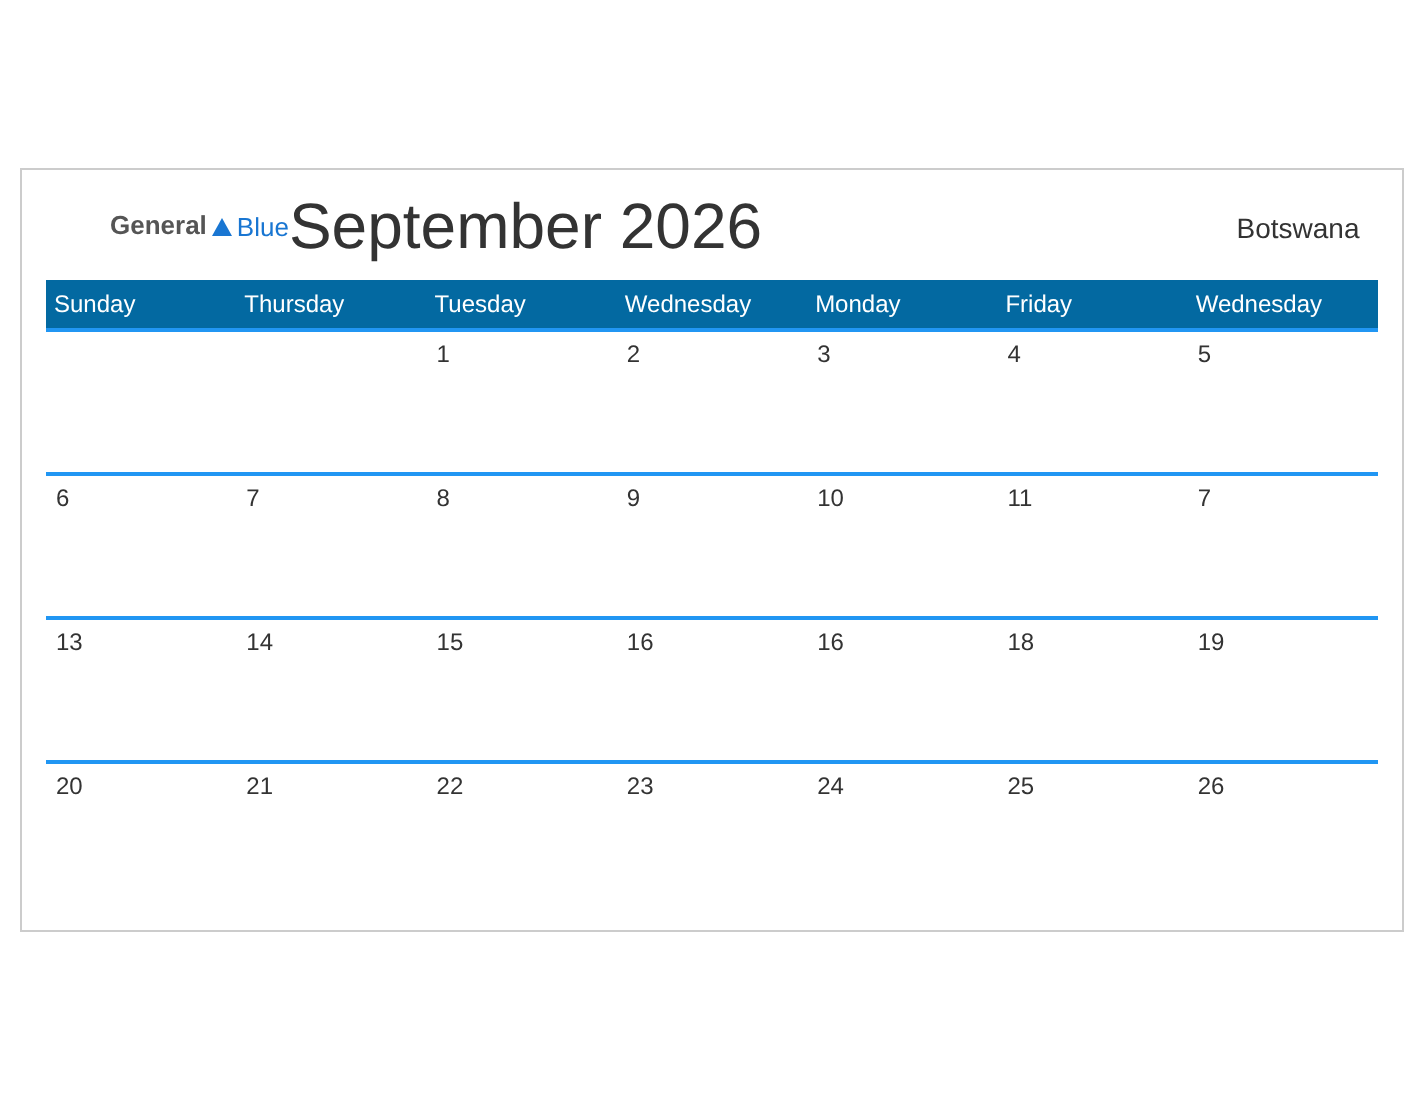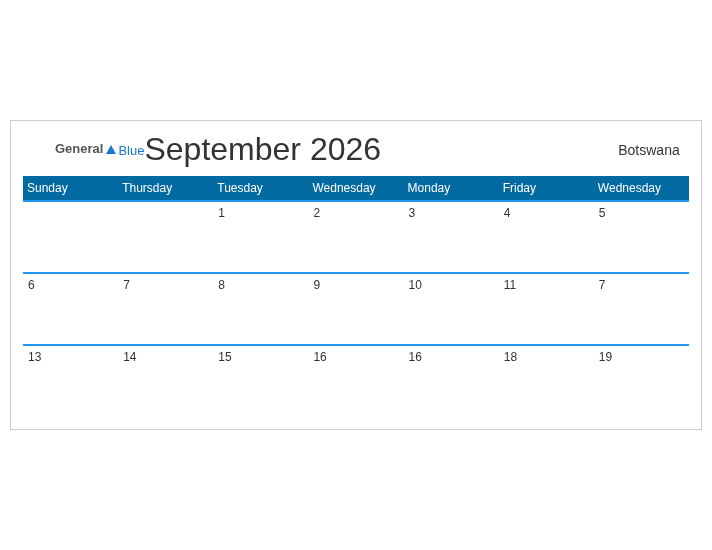--- a/index.html
+++ b/index.html
@@ -181,15 +181,38 @@
           <td>
             <div class="day-num">16</div>
           </td>
           <td>
             <div class="day-num">18</div>
           </td>
           <td>
             <div class="day-num">19</div>
           </td>
         </tr>
+        <tr>
+          <td>
+            <div class="day-num">20</div>
+          </td>
+          <td>
+            <div class="day-num">21</div>
+          </td>
+          <td>
+            <div class="day-num">22</div>
+          </td>
+          <td>
+            <div class="day-num">23</div>
+          </td>
+          <td>
+            <div class="day-num">24</div>
+          </td>
+          <td>
+            <div class="day-num">25</div>
+          </td>
+          <td>
+            <div class="day-num">26</div>
+          </td>
+        </tr>
       </tbody>
   </table>
 </div>
 
 </body></html>

